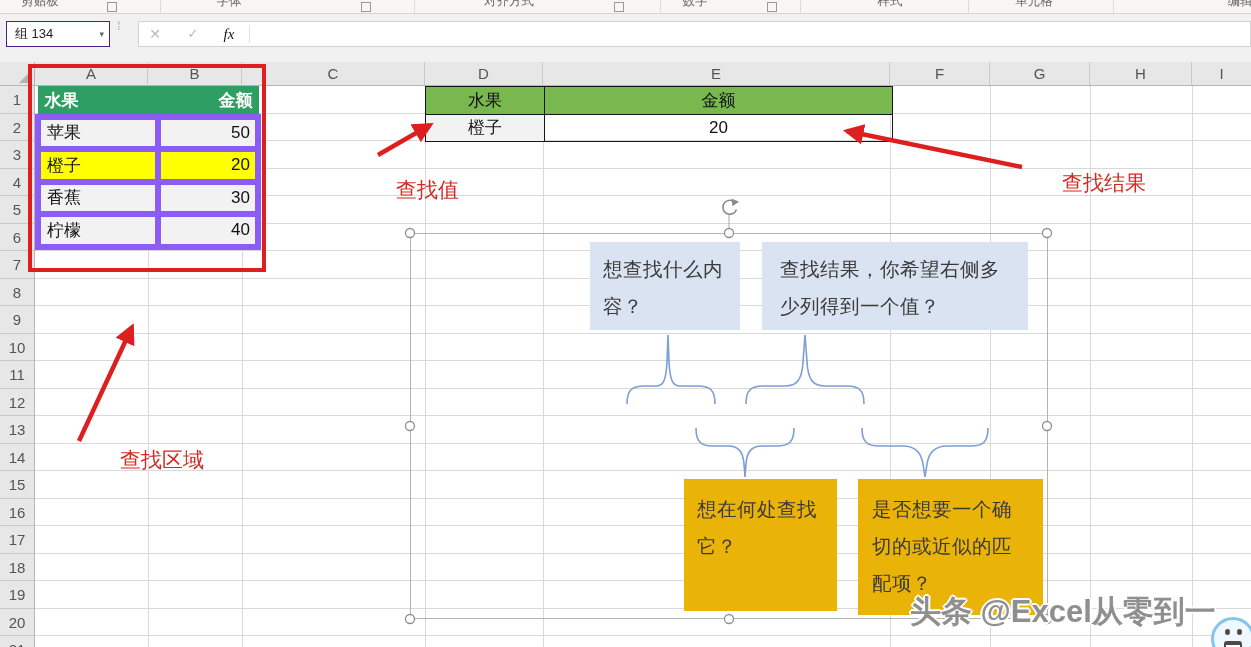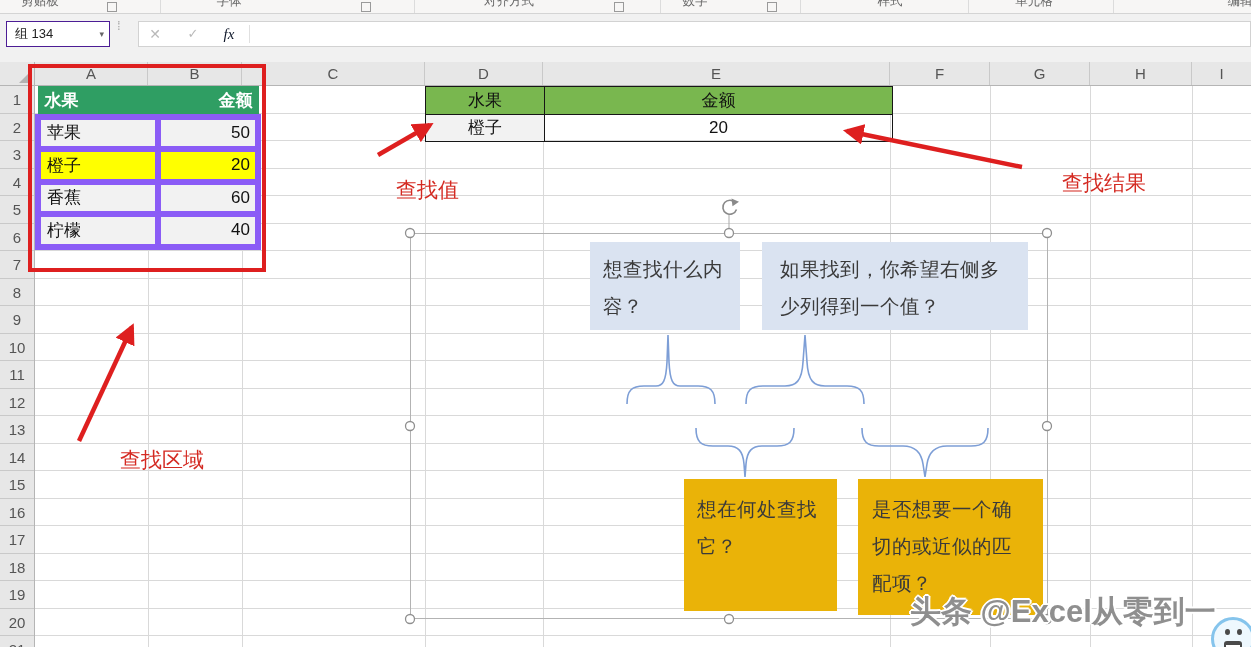--- a/index.html
+++ b/index.html
@@ -175,21 +175,21 @@
     <tr>
       <td class="row-ev txt">苹果</td>
       <td class="row-ev num">50</td>
     </tr>
     <tr>
       <td class="hl txt">橙子</td>
       <td class="hl num">20</td>
     </tr>
     <tr>
       <td class="row-ev txt">香蕉</td>
-      <td class="row-ev num">60</td>
+      <td class="row-ev num">30</td>
     </tr>
     <tr>
       <td class="row-ev txt">柠檬</td>
       <td class="row-ev num">40</td>
     </tr>
   </tbody>
     </table>
 
   <table id="dtable" class="sheet">
     <tbody>
@@ -203,21 +203,21 @@
     </tr>
   </tbody>
     </table>
 
   <div id="redrect"></div>
   <div class="redlbl" style="left:396px;top:176px">查找值</div>
   <div class="redlbl" style="left:1062px;top:169px">查找结果</div>
   <div class="redlbl" style="left:120px;top:446px">查找区域</div>
 
   <div class="callout cblue" style="left:590px;top:242px;width:150px;height:88px;padding:9px 13px">想查找什么内容？</div>
-  <div class="callout cblue" style="left:762px;top:242px;width:266px;height:88px;padding:9px 18px">如果找到，你希望右侧多少列得到一个值？</div>
+  <div class="callout cblue" style="left:762px;top:242px;width:266px;height:88px;padding:9px 18px">查找结果，你希望右侧多少列得到一个值？</div>
   <div class="callout cgreen" style="left:684px;top:479px;width:153px;height:132px;padding:12px 13px">想在何处查找它？</div>
   <div class="callout cgreen" style="left:858px;top:479px;width:185px;height:136px;padding:12px 14px">是否想要一个确切的或近似的匹配项？</div>
 
 
   <svg id="overlay" viewBox="0 0 1251 647">
     <defs>
       <marker id="arrowR" viewBox="0 0 10 10" refX="8" refY="5" markerWidth="4.6" markerHeight="4.6" orient="auto-start-reverse">
         <path d="M0,0 L10,5 L0,10 z" fill="#de1f1f"></path>
       </marker>
     </defs>

